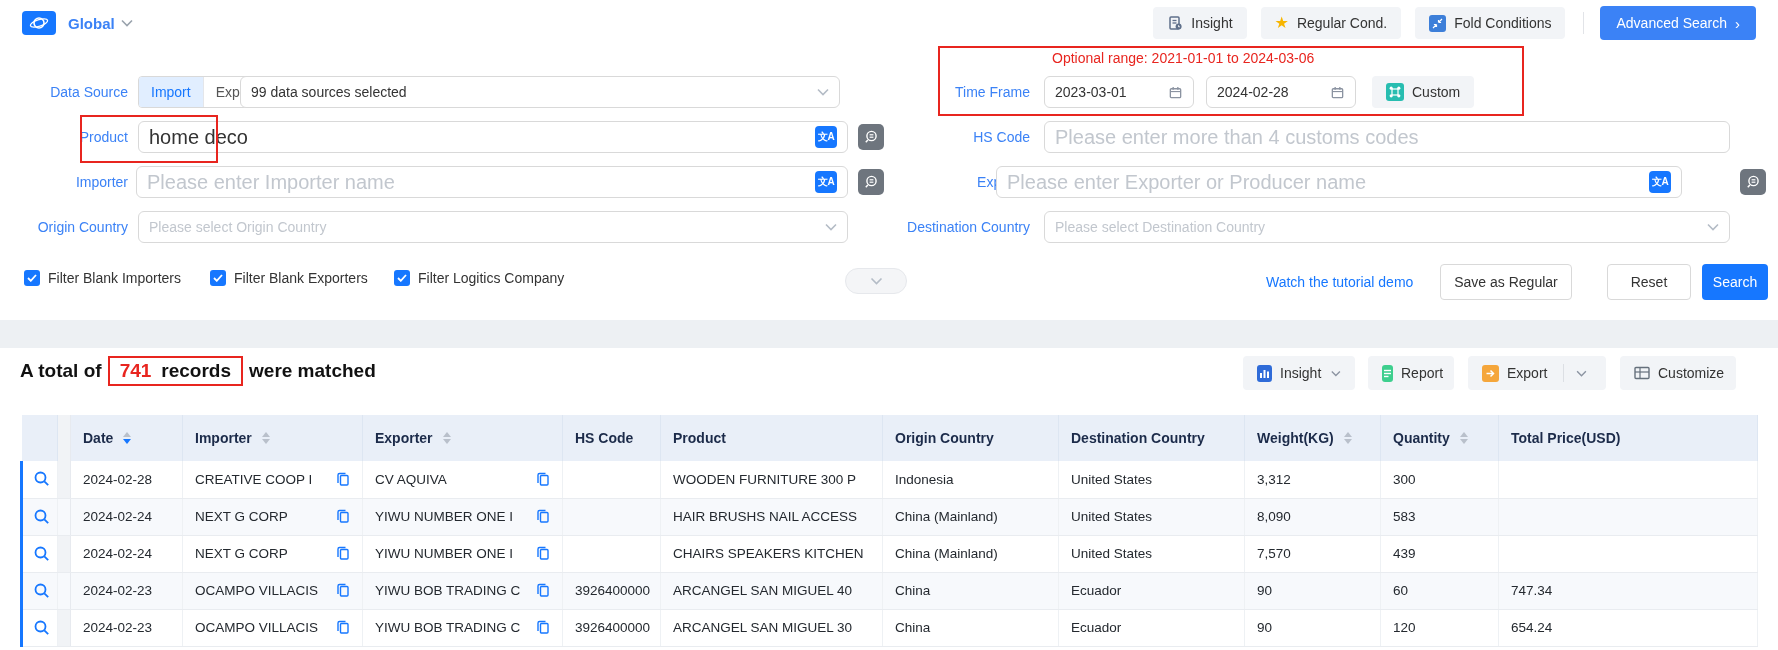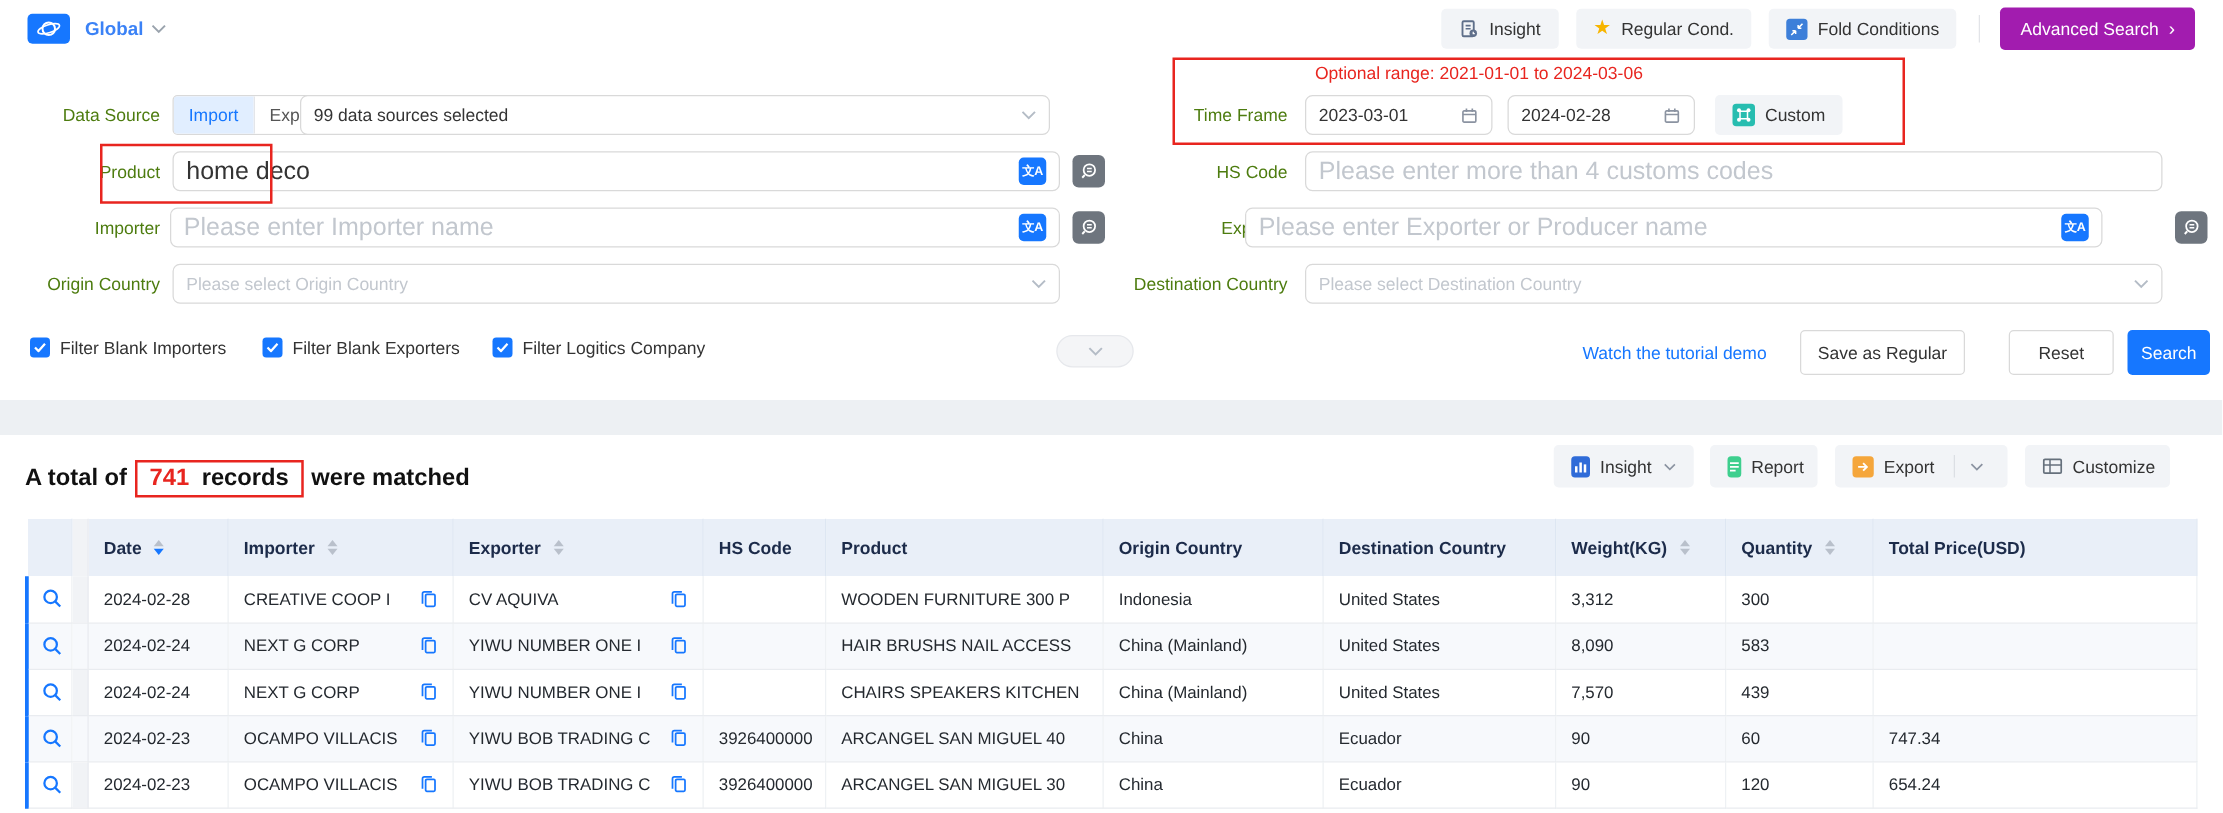--- a/index.html
+++ b/index.html
@@ -9,26 +9,26 @@
   
   .topbar{position:absolute;left:0;top:0;width:100%;height:46px;display:flex;align-items:center;
           padding:0 22px;background:#fff}
   .logo{width:34px;height:24px;border-radius:4px;background:#1677ff;display:flex;align-items:center;justify-content:center;margin-right:12px}
   .region{font-size:15px;font-weight:bold;color:#3b82f6;margin-right:6px}
   .chev{color:#9aa3ad;font-size:12px}
   .topbar .grow{flex:1}
   .tb-btn{height:32px;display:flex;align-items:center;gap:8px;background:#f2f4f7;border:none;border-radius:4px;
           padding:0 14px;font-size:14px;color:#333;margin-left:14px;cursor:pointer;font-family:inherit}
   .tb-divider{width:1px;height:22px;background:#e2e4e8;margin:0 16px 0 18px}
-  .adv-btn{height:34px;background:#a21caf;color:#fff;border:none;border-radius:4px;display:flex;align-items:center;
+  .adv-btn{height:34px;background:#3b82f6;color:#fff;border:none;border-radius:4px;display:flex;align-items:center;
            gap:8px;padding:0 16px;font-size:14px;cursor:pointer;font-family:inherit}
   .adv-btn .arrow{font-size:15px;line-height:1}
   .sq-ic{display:inline-flex;align-items:center;justify-content:center;border-radius:3px}
   
-  .flabel{position:absolute;width:128px;text-align:right;font-size:14px;color:#4d7c0f;line-height:32px}
+  .flabel{position:absolute;width:128px;text-align:right;font-size:14px;color:#3b82f6;line-height:32px}
   .flabel.r{width:150px;left:880px}
   .inputbox{position:absolute;height:32px;border:1px solid #d9d9d9;border-radius:6px;background:#fff;
             display:flex;align-items:center;padding:0 10px;font-size:14px;color:#333}
   input.raw{border:none;outline:none;flex:1;font-size:20px;font-family:inherit;color:#333;background:transparent;height:100%}
   input.raw::placeholder{color:#c2c7ce}
   .sel-ph{flex:1;color:#c2c7ce;overflow:hidden;white-space:nowrap}
   .sel-val{flex:1;color:#333;overflow:hidden;white-space:nowrap}
   .seg-group{position:absolute;left:138px;height:32px;display:flex;border:1px solid #d9d9d9;border-radius:4px;overflow:hidden}
   .seg{height:100%;display:flex;align-items:center;padding:0 12px;font-size:14px;cursor:pointer;background:#fff;color:#555}
   .seg.on{background:#e1eeff;color:#1677ff}
@@ -49,21 +49,21 @@
   .collapse-pill{position:absolute;left:845px;top:268px;width:62px;height:26px;border-radius:13px;background:#f4f5f7;
                  border:1px solid #e6e8ec;display:flex;align-items:center;justify-content:center;color:#b4bcc6;cursor:pointer}
   .link{position:absolute;color:#1677ff;font-size:14px;cursor:pointer}
   .ghost-btn{position:absolute;height:36px;background:#fff;border:1px solid #d9d9d9;border-radius:4px;font-size:14px;
              color:#333;cursor:pointer;font-family:inherit}
   .primary-btn{position:absolute;height:36px;background:#1677ff;border:none;border-radius:4px;font-size:14px;
                color:#fff;cursor:pointer;font-family:inherit}
   .band{position:absolute;left:0;top:320px;width:100%;height:28px;background:#edf0f3}
   
   .summary{position:absolute;left:20px;top:356px;font-size:19px;font-weight:bold;color:#111;display:flex;align-items:center}
-  .count-box{display:inline-flex;align-items:flex-end;border:2px solid #e8251f;padding:2px 10px;margin:12px 6px;gap:10px}
+  .count-box{display:inline-flex;align-items:flex-end;border:2px solid #e8251f;padding:2px 10px;margin:0 6px;gap:10px}
   .count{color:#e8251f}
   .res-btn{position:absolute;top:356px;height:34px;background:#f2f4f7;border:none;border-radius:4px;display:flex;
            align-items:center;gap:8px;padding:0 14px;font-size:14px;color:#333;cursor:pointer;font-family:inherit}
   .res-btn .chev{margin-left:2px}
   .split-div{width:1px;height:18px;background:#dcdfe4;margin:0 4px 0 8px}
   
   .tablewrap{position:absolute;left:20px;top:415px;width:1776px}
   table{border-collapse:collapse;table-layout:fixed;width:1738px;font-size:13.5px}
   col.w-icon{width:36px}col.w-gutter{width:13px}col.w-date{width:112px}col.w-importer{width:180px}
   col.w-exporter{width:200px}col.w-hs{width:98px}col.w-product{width:222px}col.w-origin{width:176px}

